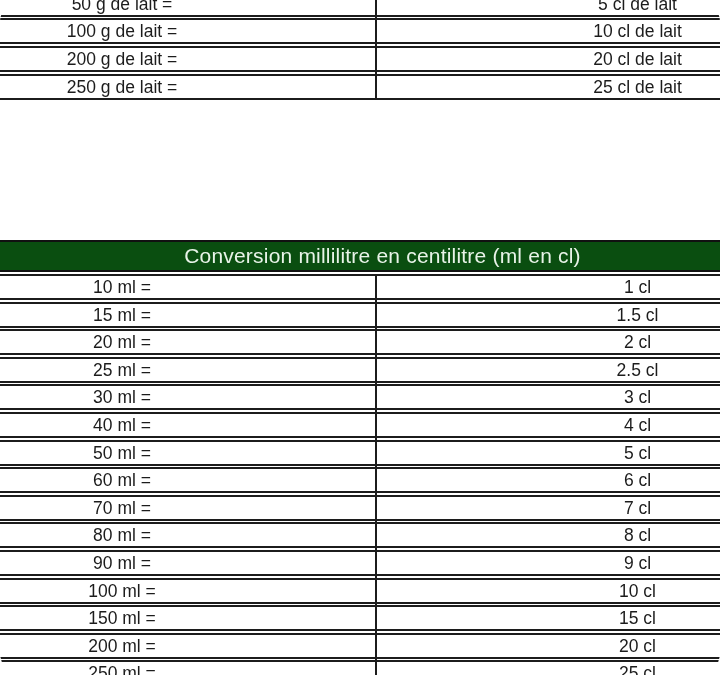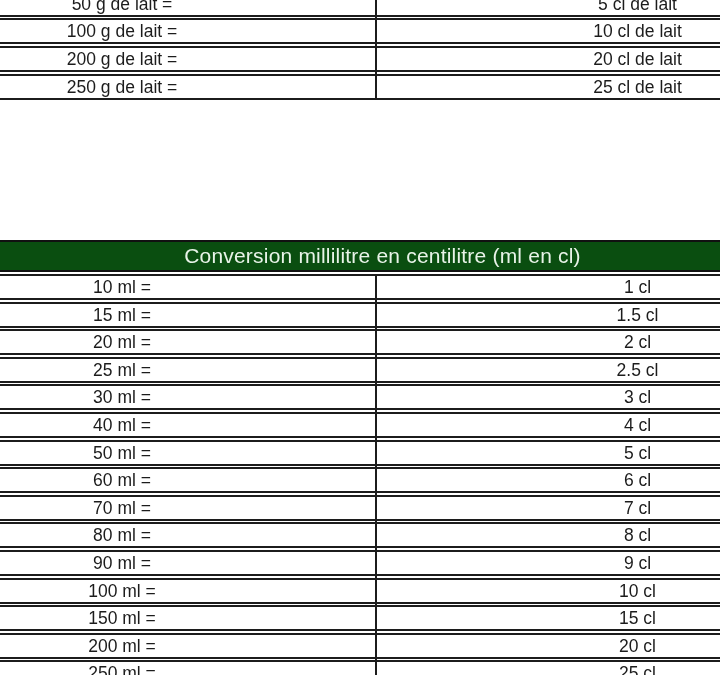--- a/index.html
+++ b/index.html
@@ -7,20 +7,21 @@
     padding: 0;
     background: #ffffff;
   }
   .screen {
     position: relative;
     width: 720px;
     height: 675px;
     overflow: hidden;
     background: #ffffff;
     font-family: "Liberation Sans", sans-serif;
+    border-radius: 22px;
   }
   
   .tbl {
     position: absolute;
     left: -135px;
     width: 1035px;
   }
   .tbl--top { top: -9.5px; }
   .tbl--bottom { top: 240px; }
 

